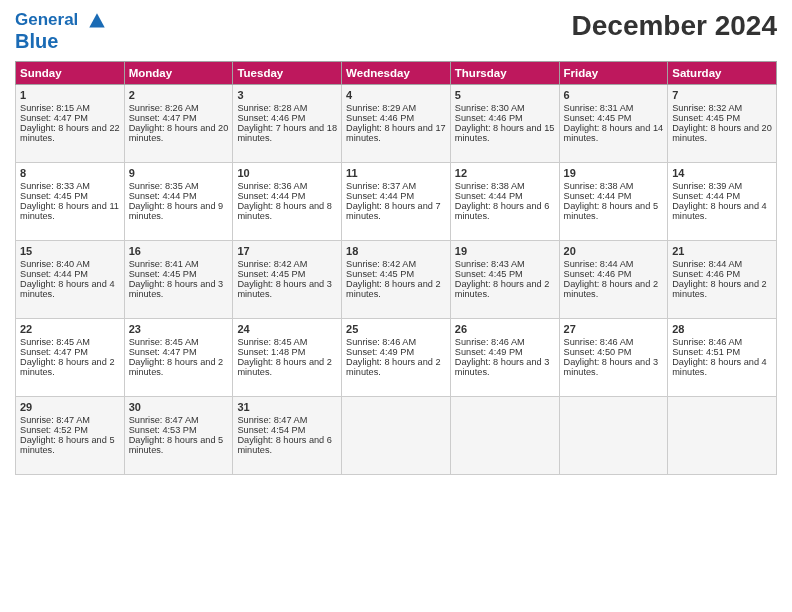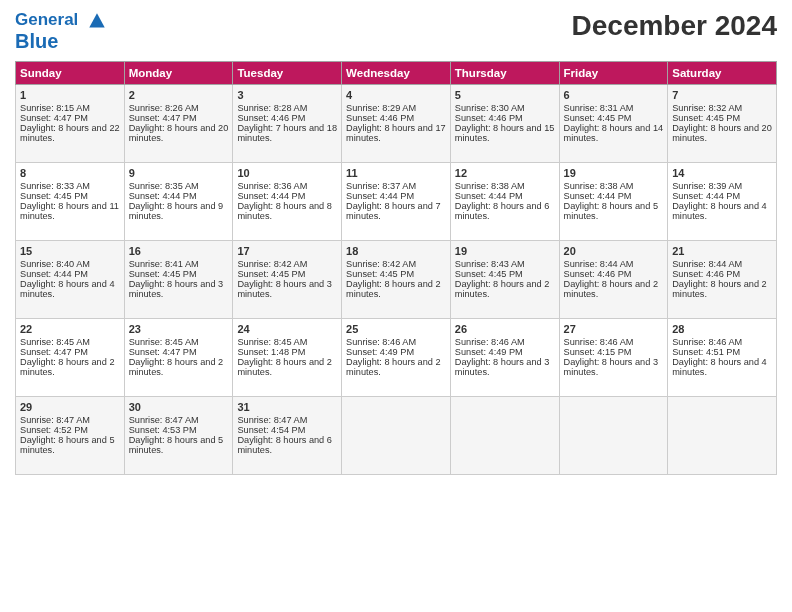--- a/index.html
+++ b/index.html
@@ -136,21 +136,21 @@
           <td><span class="day-num">19</span><span>Sunrise: 8:43 AM</span><br><span>Sunset: 4:45 PM</span><br><span>Daylight: 8 hours and 2 minutes.</span></td>
           <td><span class="day-num">20</span><span>Sunrise: 8:44 AM</span><br><span>Sunset: 4:46 PM</span><br><span>Daylight: 8 hours and 2 minutes.</span></td>
           <td><span class="day-num">21</span><span>Sunrise: 8:44 AM</span><br><span>Sunset: 4:46 PM</span><br><span>Daylight: 8 hours and 2 minutes.</span></td>
         </tr>
         <tr>
           <td><span class="day-num">22</span><span>Sunrise: 8:45 AM</span><br><span>Sunset: 4:47 PM</span><br><span>Daylight: 8 hours and 2 minutes.</span></td>
           <td><span class="day-num">23</span><span>Sunrise: 8:45 AM</span><br><span>Sunset: 4:47 PM</span><br><span>Daylight: 8 hours and 2 minutes.</span></td>
           <td><span class="day-num">24</span><span>Sunrise: 8:45 AM</span><br><span>Sunset: 1:48 PM</span><br><span>Daylight: 8 hours and 2 minutes.</span></td>
           <td><span class="day-num">25</span><span>Sunrise: 8:46 AM</span><br><span>Sunset: 4:49 PM</span><br><span>Daylight: 8 hours and 2 minutes.</span></td>
           <td><span class="day-num">26</span><span>Sunrise: 8:46 AM</span><br><span>Sunset: 4:49 PM</span><br><span>Daylight: 8 hours and 3 minutes.</span></td>
-          <td><span class="day-num">27</span><span>Sunrise: 8:46 AM</span><br><span>Sunset: 4:15 PM</span><br><span>Daylight: 8 hours and 3 minutes.</span></td>
+          <td><span class="day-num">27</span><span>Sunrise: 8:46 AM</span><br><span>Sunset: 4:50 PM</span><br><span>Daylight: 8 hours and 3 minutes.</span></td>
           <td><span class="day-num">28</span><span>Sunrise: 8:46 AM</span><br><span>Sunset: 4:51 PM</span><br><span>Daylight: 8 hours and 4 minutes.</span></td>
         </tr>
         <tr>
           <td><span class="day-num">29</span><span>Sunrise: 8:47 AM</span><br><span>Sunset: 4:52 PM</span><br><span>Daylight: 8 hours and 5 minutes.</span></td>
           <td><span class="day-num">30</span><span>Sunrise: 8:47 AM</span><br><span>Sunset: 4:53 PM</span><br><span>Daylight: 8 hours and 5 minutes.</span></td>
           <td><span class="day-num">31</span><span>Sunrise: 8:47 AM</span><br><span>Sunset: 4:54 PM</span><br><span>Daylight: 8 hours and 6 minutes.</span></td>
           <td style="background-color: rgb(245, 245, 245);"></td>
           <td style="background-color: rgb(245, 245, 245);"></td>
           <td style="background-color: rgb(245, 245, 245);"></td>
           <td style="background-color: rgb(245, 245, 245);"></td>

